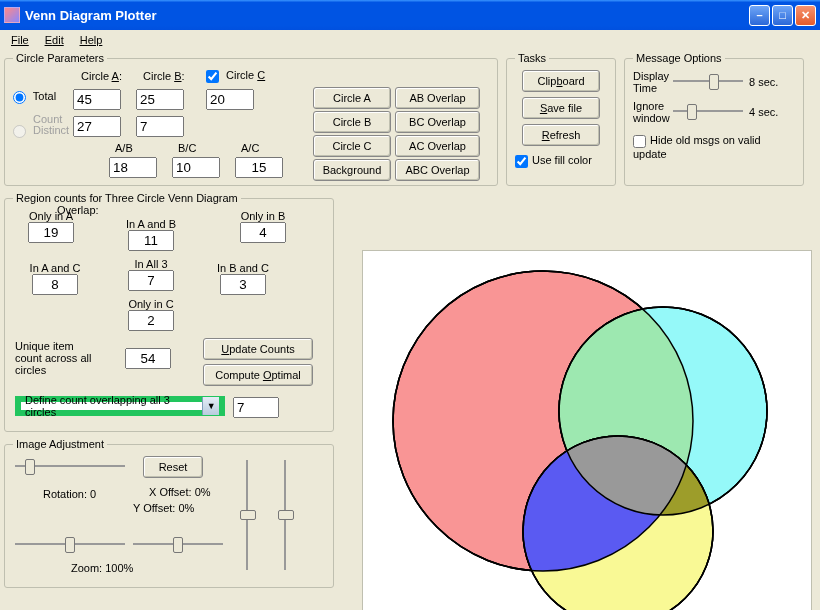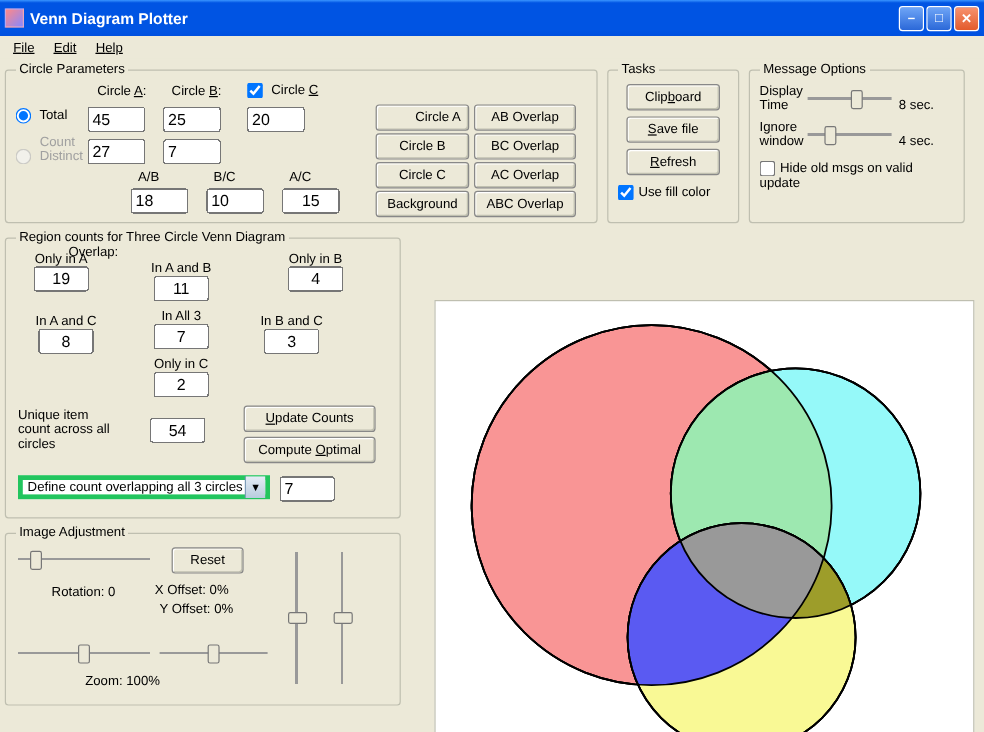--- a/index.html
+++ b/index.html
@@ -68,34 +68,34 @@
     background: #ece9d8;
     border: 1px solid #888;
     border-radius: 3px;
     height: 22px;
     font-family: inherit;
     font-size: 11px;
     padding: 0 6px;
     cursor: default;
     box-shadow: inset 1px 1px 0 #fff, inset -1px -1px 0 #c0c0b0;
   }
-  .row { display: flex; align-items: flex-end; }
+  .row { display: flex; align-items: center; }
   .disabled { color: #a0a0a0; }
   .radio, .chk { margin: 0 4px 0 0; vertical-align: middle; }
   .venn {
     position: absolute;
     left: 362px;
     top: 200px;
     width: 450px;
     height: 400px;
     background: #fff;
     border: 1px solid #bfbfb0;
   }
   .select {
-    border: 4px solid #22c55e;
+    border: 6px solid #22c55e;
     height: 20px;
     background: #fff;
     display: inline-flex;
     align-items: center;
     padding: 0 0 0 4px;
     width: 210px;
   }
   .select .arrow {
     margin-left: auto;
     width: 17px; height: 18px;
@@ -177,21 +177,21 @@
     <input class="field ro" readonly="" style="position: absolute; width: 48px; left: 123px; top: 46px;" value="7">
 
     <div style="position:absolute; left:102px; top:72px;">A/B</div>
     <div style="position:absolute; left:165px; top:72px;">B/C</div>
     <div style="position:absolute; left:228px; top:72px;">A/C</div>
     <div style="position:absolute; left:44px; top:89px;margin-top:45px;">Overlap:</div>
     <input class="field" style="position: absolute; width: 48px; left: 96px; top: 87px;" value="18">
     <input class="field" style="position: absolute; width: 48px; left: 159px; top: 87px;" value="10">
     <input class="field" style="position: absolute; width: 48px; left: 222px; top: 87px; text-align: center;" value="15">
 
-    <button class="btn" style="position:absolute; left:300px; top:17px; width:78px;text-align:right;">Circle A</button>
+    <button class="btn" style="position:absolute; left:300px; top:17px; width:78px;">Circle A</button>
     <button class="btn" style="position:absolute; left:300px; top:41px; width:78px;">Circle B</button>
     <button class="btn" style="position:absolute; left:300px; top:65px; width:78px;">Circle C</button>
     <button class="btn" style="position:absolute; left:300px; top:89px; width:78px;">Background</button>
 
     <button class="btn" style="position:absolute; left:382px; top:17px; width:85px;">AB Overlap</button>
     <button class="btn" style="position:absolute; left:382px; top:41px; width:85px;">BC Overlap</button>
     <button class="btn" style="position:absolute; left:382px; top:65px; width:85px;">AC Overlap</button>
     <button class="btn" style="position:absolute; left:382px; top:89px; width:85px;">ABC Overlap</button>
   </div>
 </fieldset>
@@ -272,21 +272,21 @@
 </fieldset>
 
 <fieldset style="left:4px; top:388px; width:330px; height:150px;">
   <legend>Image Adjustment</legend>
   <div style="position:relative; height:126px;">
     <div class="slider-h" style="position:absolute; left:2px; top:0;">
       <div class="thumb" style="left:10px;"></div>
     </div>
     <button class="btn" style="position:absolute; left:130px; top:0; width:60px;">Reset</button>
     <div style="position:absolute; left:30px; top:32px;">Rotation: 0</div>
-    <div style="position:absolute; left:116px; top:30px;text-align:right;">X Offset: 0%</div>
+    <div style="position:absolute; left:136px; top:30px;text-align:right;">X Offset: 0%</div>
     <div style="position:absolute; left:120px; top:46px;">Y Offset: 0%</div>
 
     <div class="slider-h" style="position:absolute; left:2px; top:78px;">
       <div class="thumb" style="left:50px;"></div>
     </div>
     <div style="position:absolute; left:30px; top:106px;margin-left:28px;">Zoom: 100%</div>
 
     <div class="slider-h" style="position:absolute; left:120px; top:78px; width:90px;">
       <div class="thumb" style="left:40px;"></div>
     </div>

